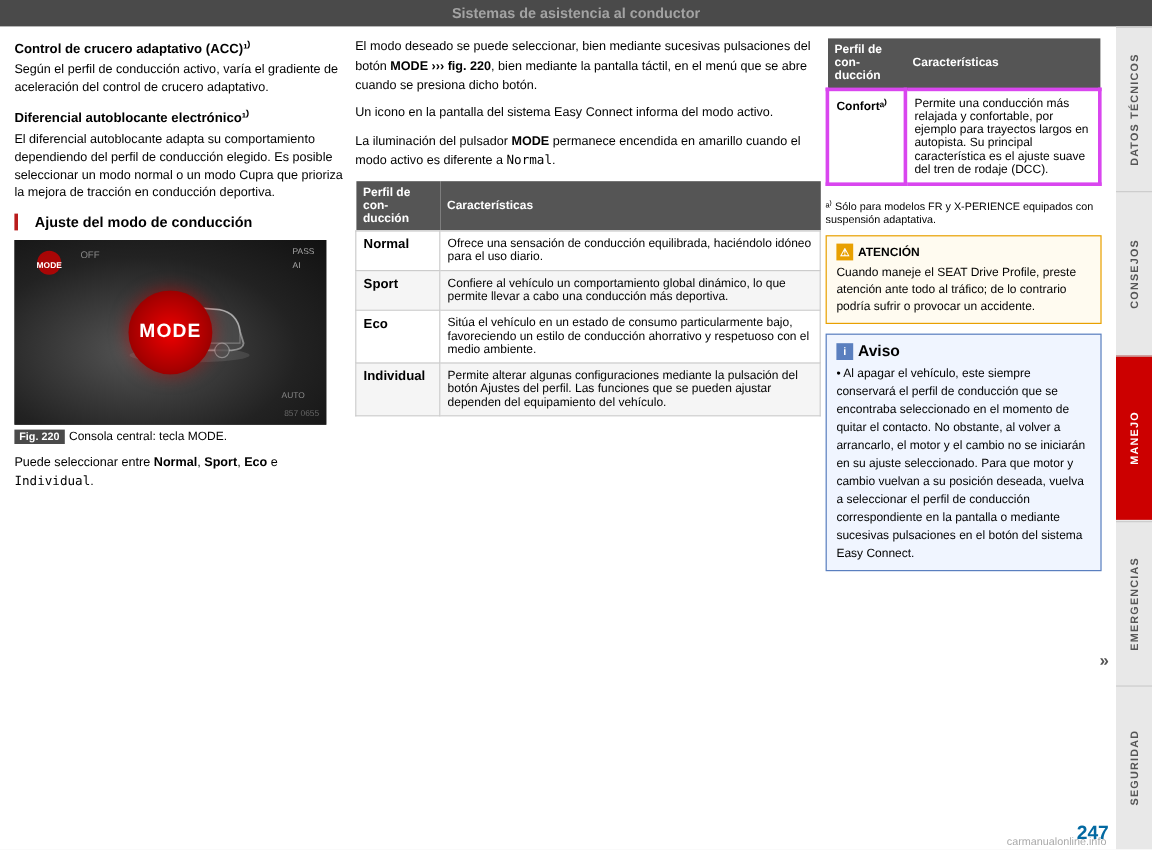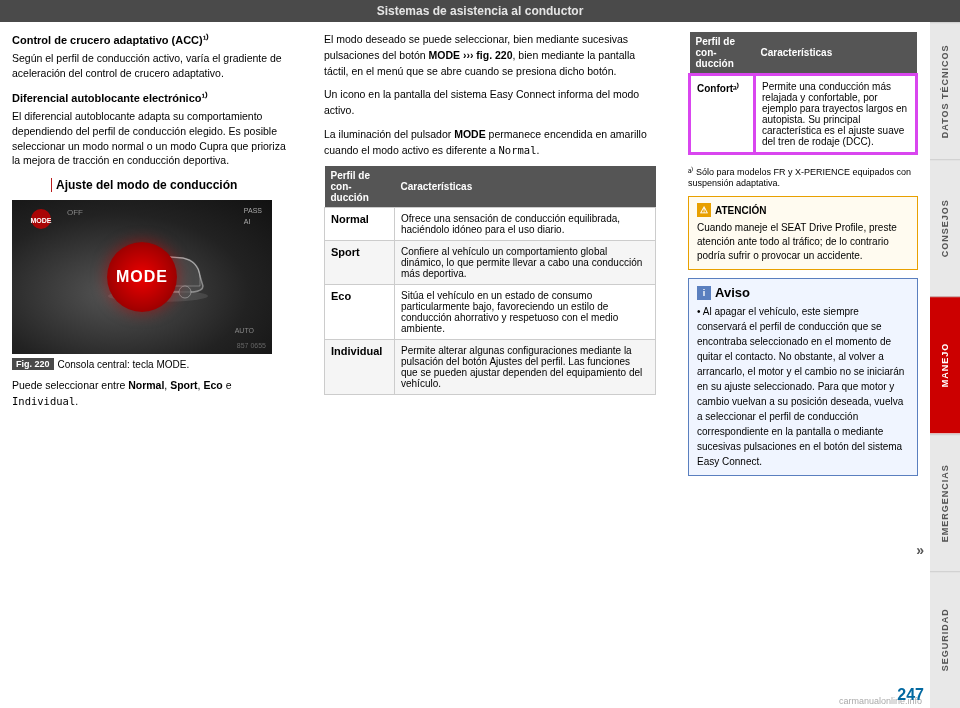--- a/index.html
+++ b/index.html
@@ -15,32 +15,32 @@
 
     .main-content {
       flex: 1;
       display: flex;
       flex-direction: column;
       background: #fff;
     }
 
     .top-header {
       background: #4a4a4a;
-      color: #e5e5e5;
+      color: #a3a3a3;
       text-align: center;
       padding: 4px 0;
       font-size: 12px;
       font-weight: bold;
     }
 
     .content-area {
       display: flex;
       flex: 1;
       padding: 10px 12px;
-      gap: 32px;
+      gap: 4px;
     }
 
     .left-column {
       width: 280px;
       flex-shrink: 0;
     }
 
     .middle-column {
       flex: 1;
     }
@@ -63,24 +63,23 @@
       margin-bottom: 10px;
     }
 
     .subsection-title {
       font-size: 11px;
       font-weight: bold;
       margin-bottom: 4px;
     }
 
     .ajuste-box {
-      border-left: 1px solid #b91c1c;
-      padding-left: 4px;
+      border-left: 3px solid #b91c1c;
+      padding-left: 14px;
       margin-bottom: 8px;
-      margin-left: 39px;
     }
 
     .ajuste-box .ajuste-title {
       font-size: 12px;
       font-weight: bold;
     }
 
     .car-image-box {
       background: #2a2a2a;
       width: 260px;

